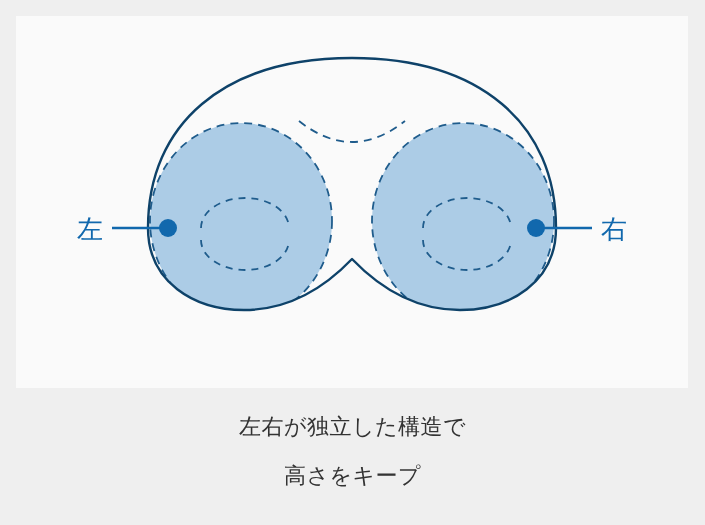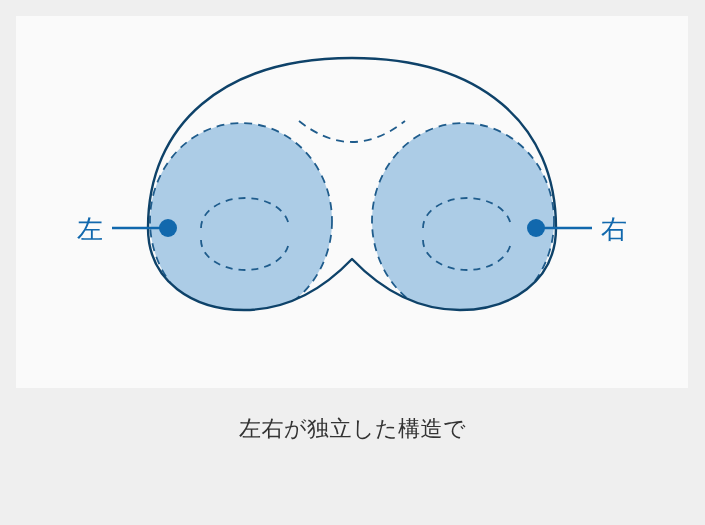--- a/index.html
+++ b/index.html
@@ -42,21 +42,21 @@
     left: 0;
     top: 404px;
     width: 705px;
     text-align: center;
   }
   .caption-line {
     font-size: 22px;
     line-height: 49px;
     color: #333333;
     letter-spacing: 0.5px;
-    font-family: Liberation Sans, sans-serif;
+    font-family: Liberation Mono, monospace;
     white-space: nowrap;
   }
   .svg-label {
     font-family: "DejaVu Sans", "Liberation Sans", sans-serif;
     font-size: 26px;
   }
 </style>
 </head>
 <body>
 
@@ -117,15 +117,16 @@
       <circle cx="520" cy="212" r="9" fill="#1168ad"></circle>
 
       <text class="svg-label" x="74" y="222" text-anchor="middle" fill="#1168ad">左</text>
       <text class="svg-label" x="598" y="222" text-anchor="middle" fill="#1168ad">右</text>
 
     </svg>
   </div>
 
   <div id="caption-block">
     <div class="caption-line">左右が独立した構造で</div>
+    <div class="caption-line">高さをキープ</div>
   </div>
 
 </div>
 
 </body></html>

